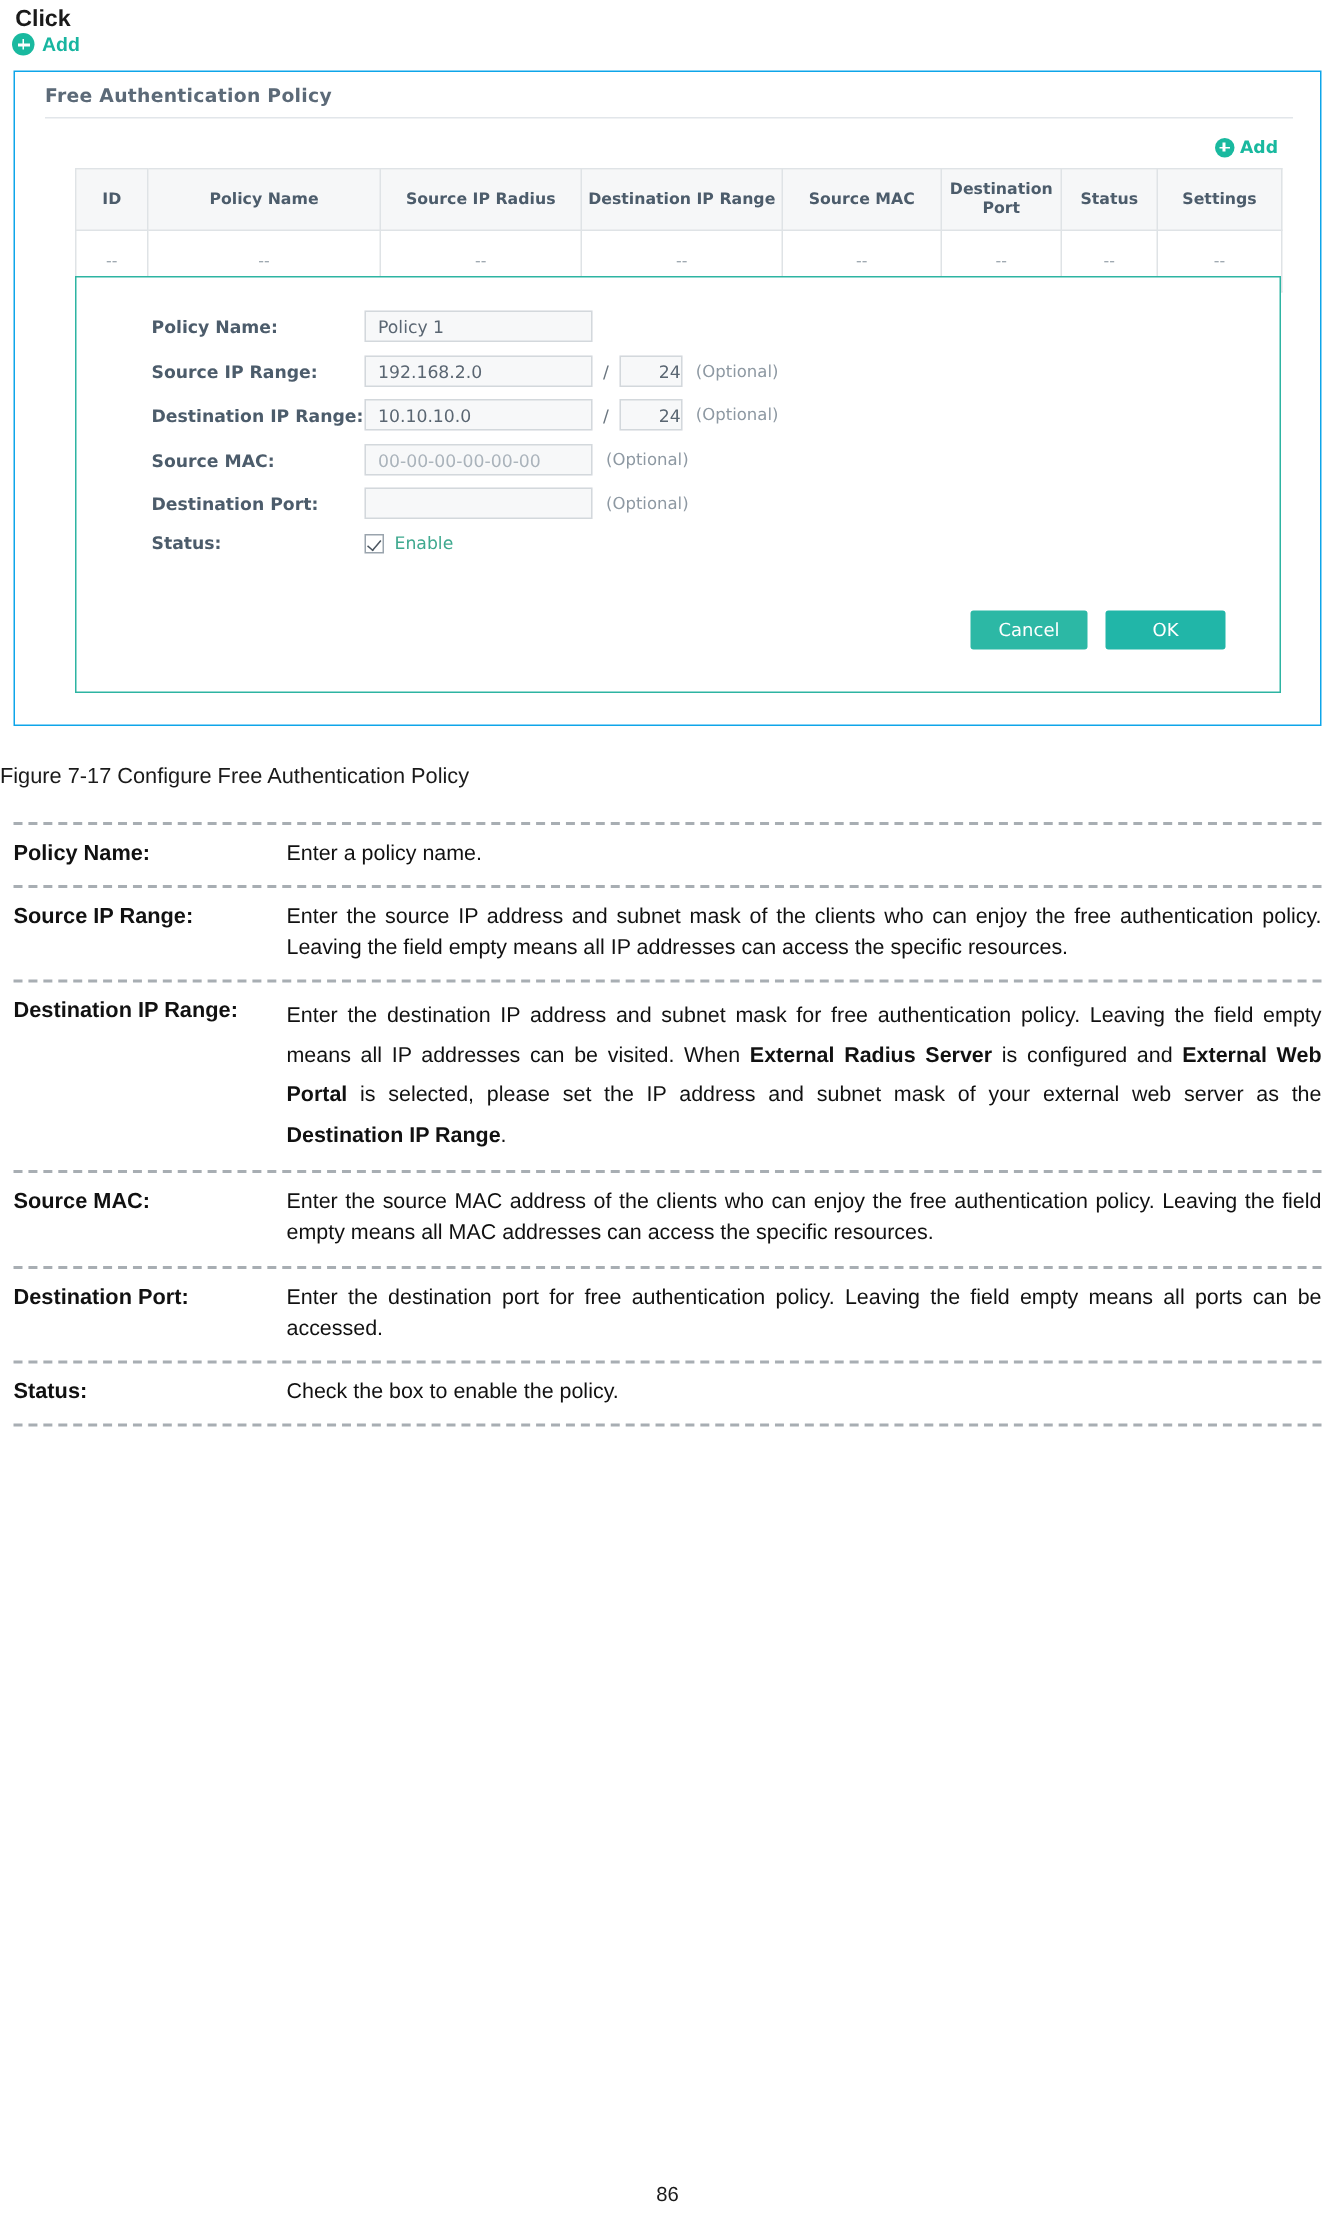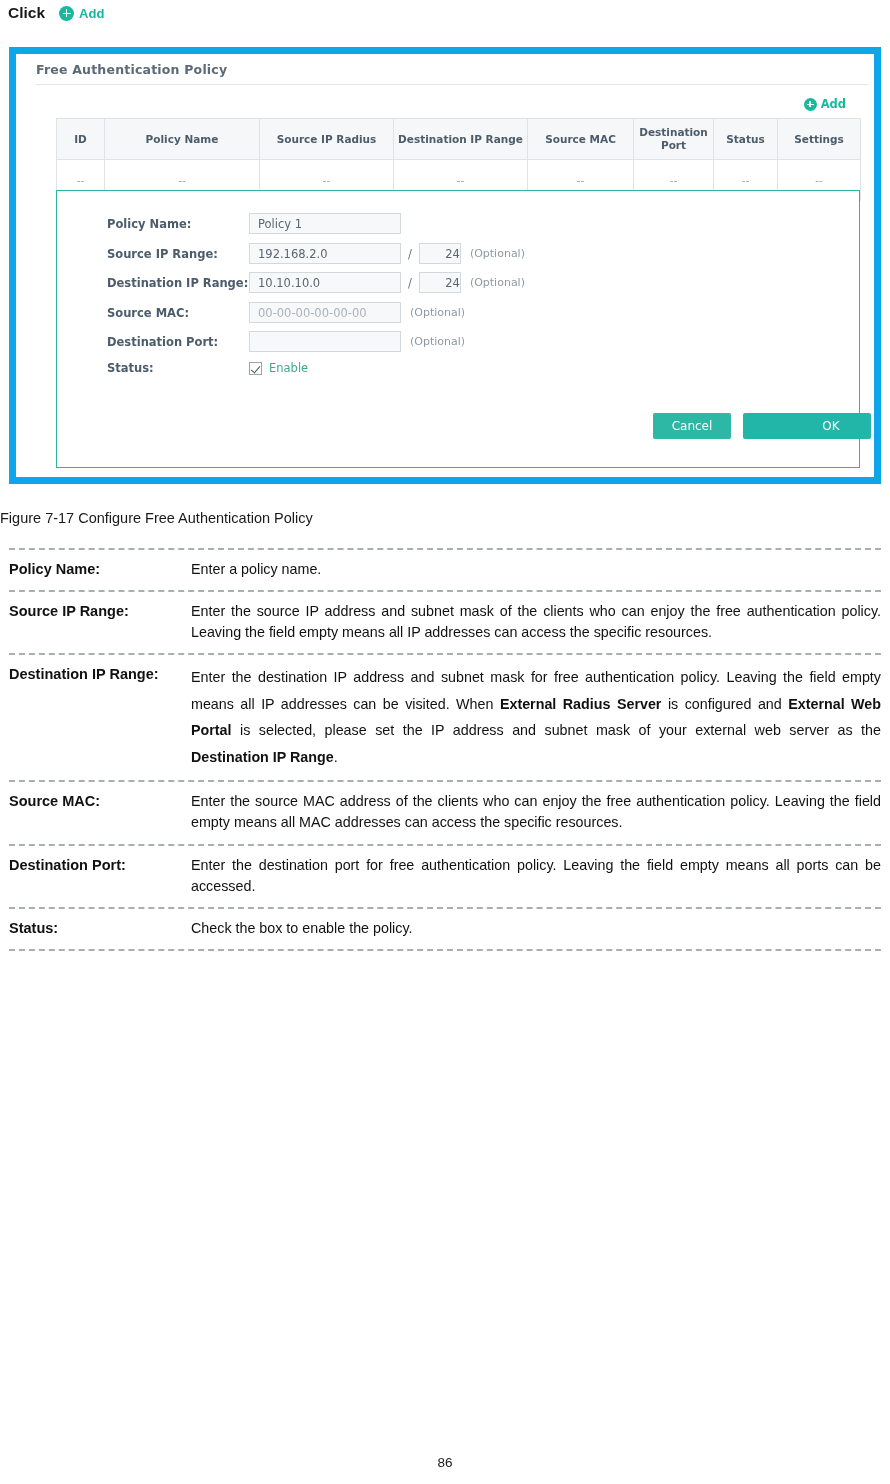--- a/index.html
+++ b/index.html
@@ -27,20 +27,21 @@
   .intro {
     position: absolute;
     left: 8px;
     top: 4px;
     font-size: 15.5px;
     font-weight: bold;
     color: #1a1a1a;
     display: flex;
     align-items: center;
     white-space: nowrap;
+    flex-direction: column;
   }
   .intro .word { margin-right: 14px; }
   .intro .addchip {
     display: inline-flex;
     align-items: center;
     font-size: 13px;
     font-weight: bold;
     color: #18b5a0;
     margin-right: 10px;
   }
@@ -66,21 +67,21 @@
   }
   .intro .rest { font-weight: bold; }
 
   
   .shot {
     position: absolute;
     left: 9px;
     top: 47px;
     width: 872px;
     height: 437px;
-    border: 7px solid #0ea5e9;
+    border: 1px solid #0ea5e9;
     background: #ffffff;
     box-sizing: border-box;
     font-family: "DejaVu Sans", sans-serif;
   }
   .shot-title {
     position: absolute;
     left: 20px;
     top: 8px;
     font-size: 12.5px;
     font-weight: bold;
@@ -205,21 +206,21 @@
     height: 26px;
     border-radius: 2px;
     color: #ffffff;
     font-size: 12px;
     display: flex;
     align-items: center;
     justify-content: center;
     font-family: "DejaVu Sans", sans-serif;
   }
   .btn-cancel { background: #2cb8a5; position: absolute; left: 596px; top: 222px; }
-  .btn-ok { background: #21b6a8; position: absolute; left: 686px; top: 222px; width: 80px; padding-left: 48px;}
+  .btn-ok { background: #21b6a8; position: absolute; left: 686px; top: 222px; width: 80px;}
 
   
   .caption {
     position: absolute;
     top: 510px;
     left: 0;
     width: 890px;
     font-size: 14.5px;
     color: #1a1a1a;
   }

